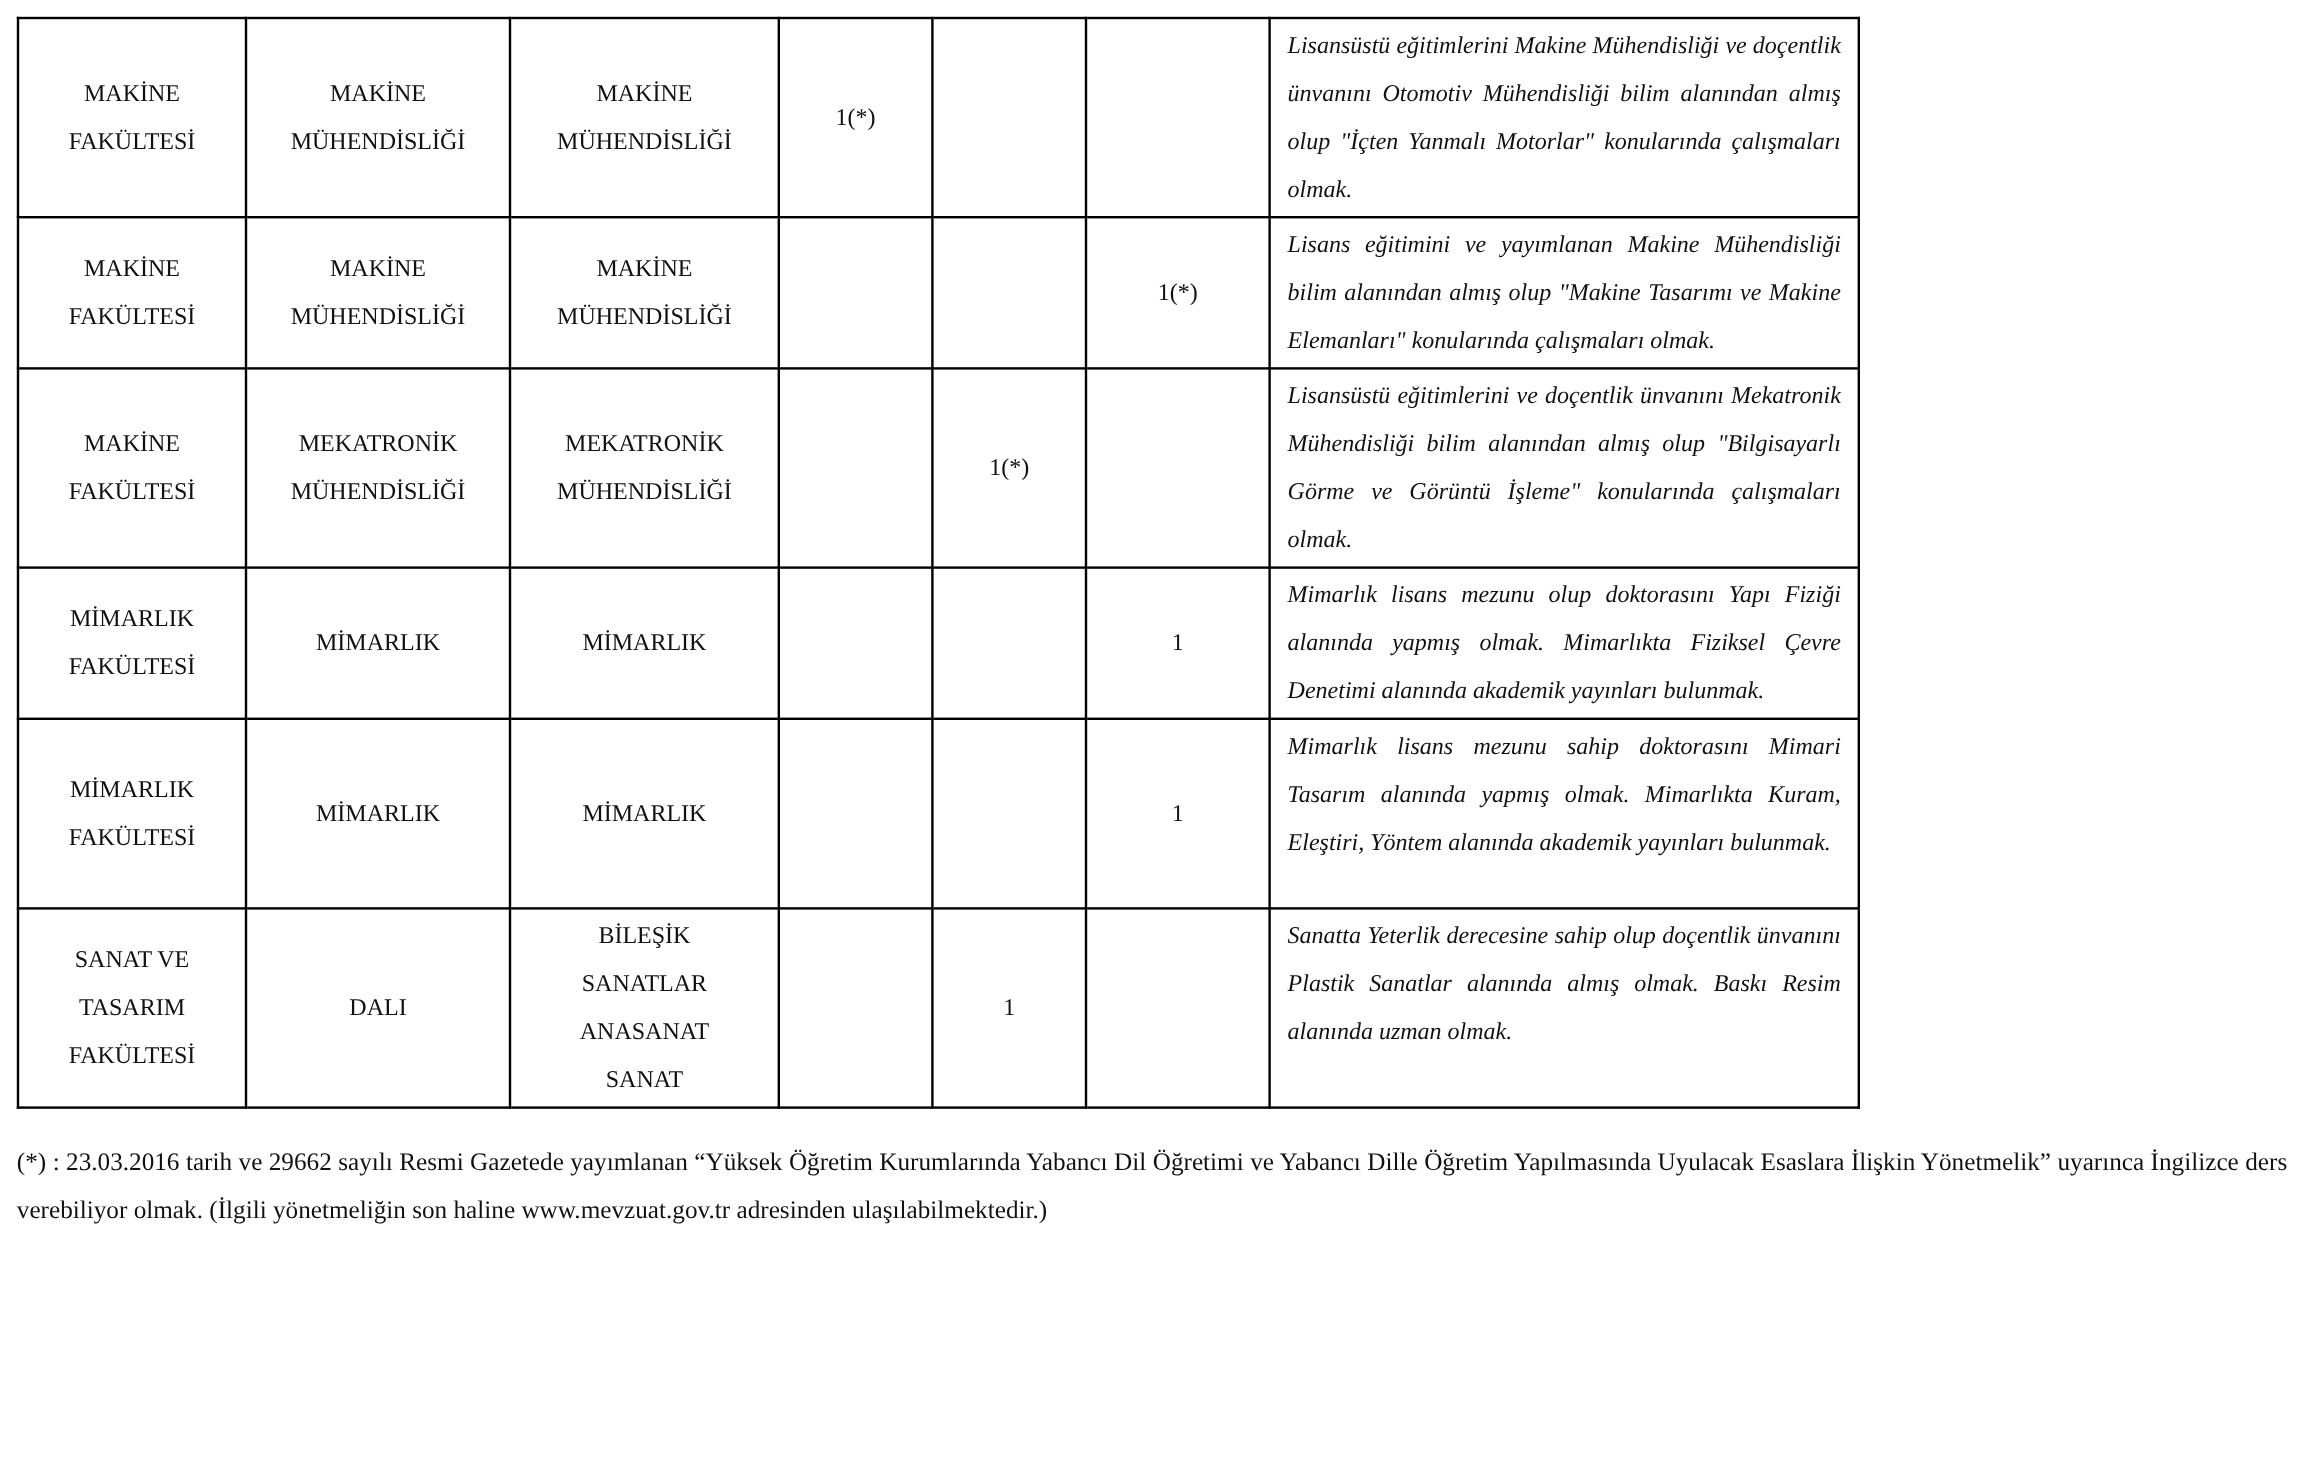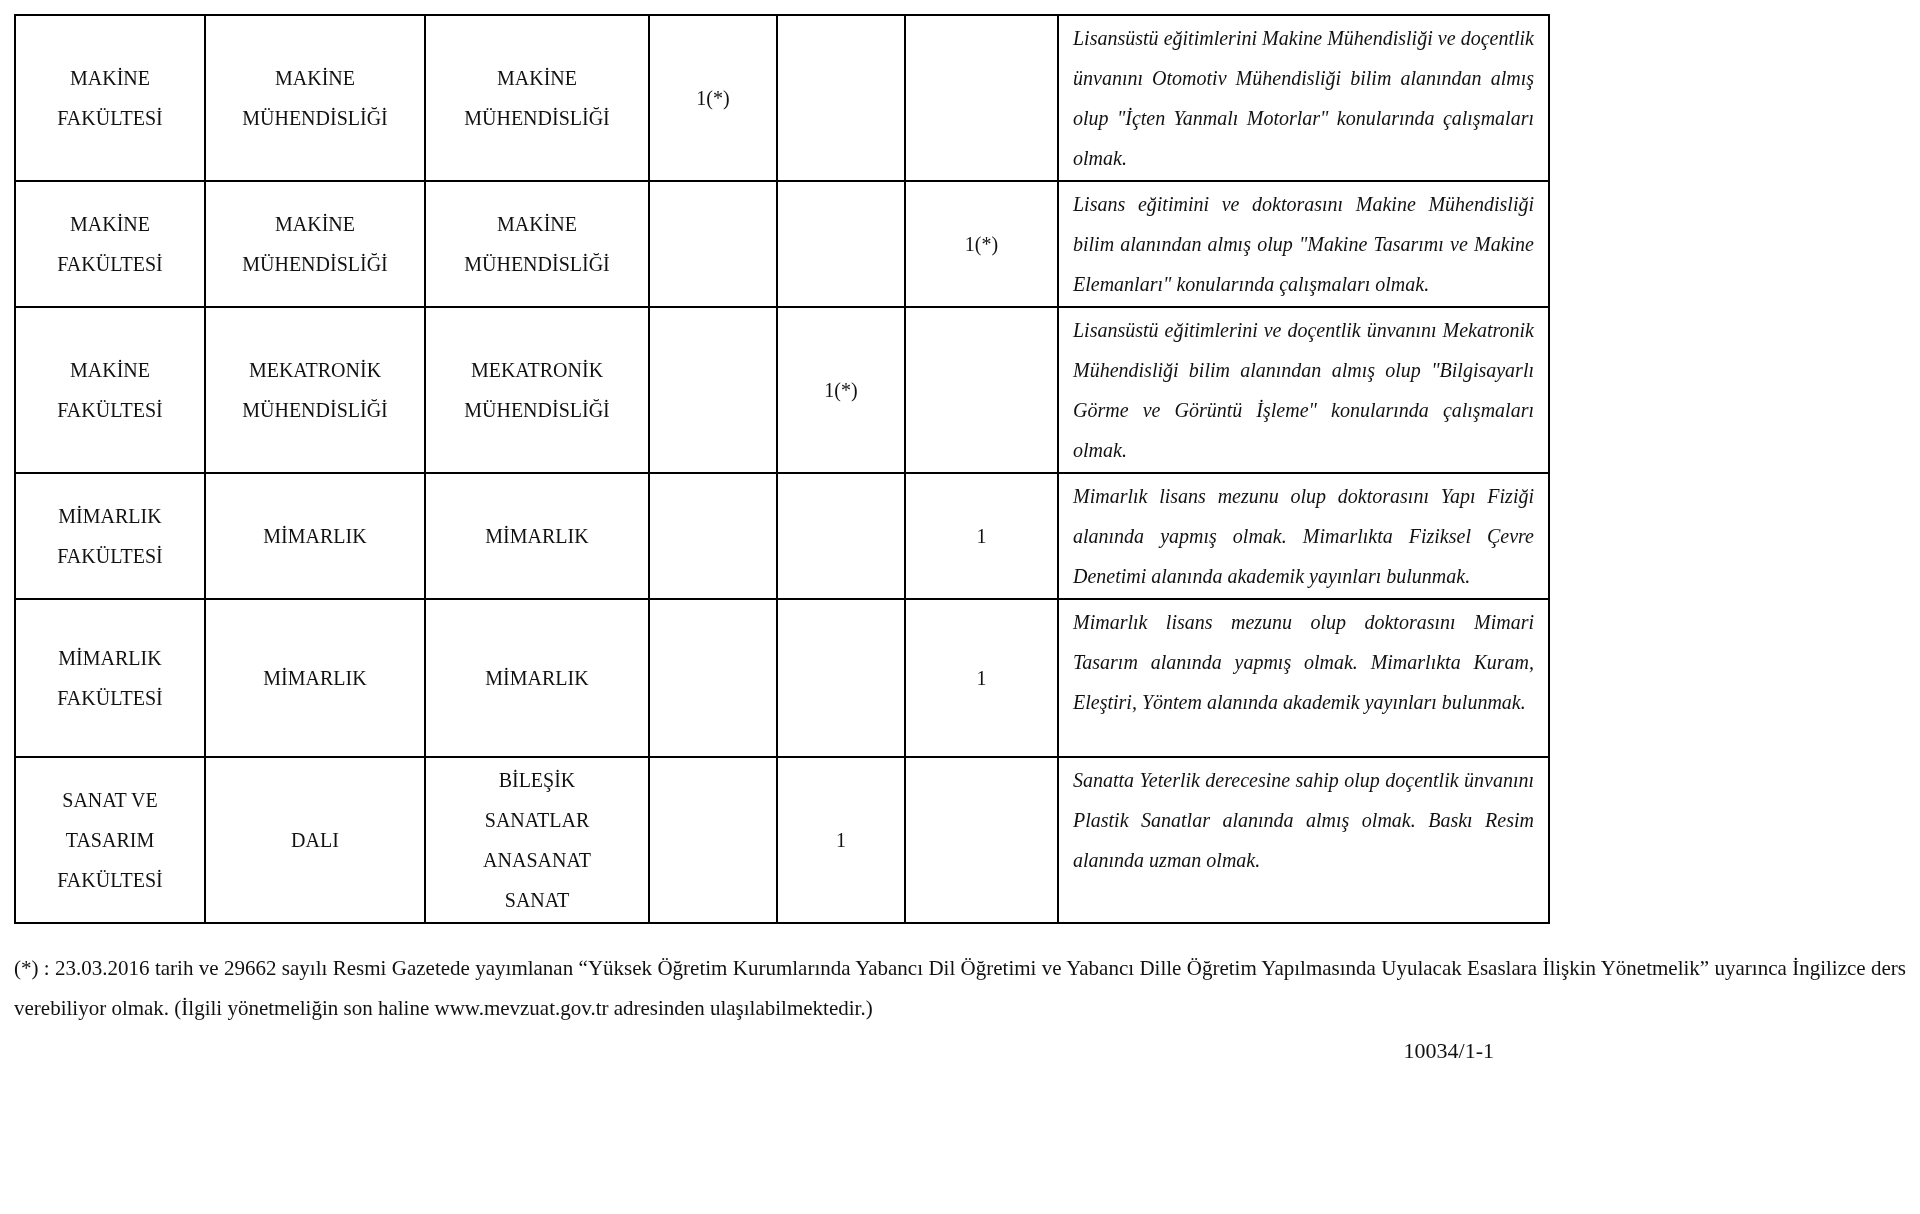--- a/index.html
+++ b/index.html
@@ -82,21 +82,21 @@
         <td></td>
         <td class="desc">Lisansüstü eğitimlerini Makine Mühendisliği ve doçentlik ünvanını Otomotiv Mühendisliği bilim alanından almış olup "İçten Yanmalı Motorlar" konularında çalışmaları olmak.</td>
       </tr>
       <tr class="r3">
         <td>MAKİNE FAKÜLTESİ</td>
         <td>MAKİNE MÜHENDİSLİĞİ</td>
         <td>MAKİNE MÜHENDİSLİĞİ</td>
         <td></td>
         <td></td>
         <td>1(*)</td>
-        <td class="desc">Lisans eğitimini ve doktorasını Makine Mühendisliği bilim alanından almış olup "Makine Tasarımı ve Makine Elemanları" konularında çalışmaları olmak.</td>
+        <td class="desc">Lisans eğitimini ve yayımlanan Makine Mühendisliği bilim alanından almış olup "Makine Tasarımı ve Makine Elemanları" konularında çalışmaları olmak.</td>
       </tr>
       <tr class="r4b">
         <td>MAKİNE FAKÜLTESİ</td>
         <td>MEKATRONİK MÜHENDİSLİĞİ</td>
         <td>MEKATRONİK MÜHENDİSLİĞİ</td>
         <td></td>
         <td>1(*)</td>
         <td></td>
         <td class="desc">Lisansüstü eğitimlerini ve doçentlik ünvanını Mekatronik Mühendisliği bilim alanından almış olup "Bilgisayarlı Görme ve Görüntü İşleme" konularında çalışmaları olmak.</td>
       </tr>
@@ -109,31 +109,30 @@
         <td>1</td>
         <td class="desc">Mimarlık lisans mezunu olup doktorasını Yapı Fiziği alanında yapmış olmak. Mimarlıkta Fiziksel Çevre Denetimi alanında akademik yayınları bulunmak.</td>
       </tr>
       <tr class="r4c">
         <td>MİMARLIK FAKÜLTESİ</td>
         <td>MİMARLIK</td>
         <td>MİMARLIK</td>
         <td></td>
         <td></td>
         <td>1</td>
-        <td class="desc">Mimarlık lisans mezunu olup doktorasını Mimari Tasarım alanında yapmış olmak. Mimarlıkta Kuram, Eleştiri, Yöntem alanında akademik yayınları bulunmak.</td>
+        <td class="desc">Mimarlık lisans mezunu sahip doktorasını Mimari Tasarım alanında yapmış olmak. Mimarlıkta Kuram, Eleştiri, Yöntem alanında akademik yayınları bulunmak.</td>
       </tr>
       <tr class="r3c">
         <td>SANAT VE TASARIM FAKÜLTESİ</td>
         <td>DALI</td>
         <td>BİLEŞİK SANATLAR ANASANAT SANAT</td>
         <td></td>
         <td>1</td>
         <td></td>
         <td class="desc">Sanatta Yeterlik derecesine sahip olup doçentlik ünvanını Plastik Sanatlar alanında almış olmak. Baskı Resim alanında uzman olmak.</td>
       </tr>
     </tbody>
   </table>
 
   <p class="footnote">(*) : 23.03.2016 tarih ve 29662 sayılı Resmi Gazetede yayımlanan “Yüksek Öğretim Kurumlarında Yabancı Dil Öğretimi ve Yabancı Dille Öğretim Yapılmasında Uyulacak Esaslara İlişkin Yönetmelik” uyarınca İngilizce ders verebiliyor olmak. (İlgili yönetmeliğin son haline www.mevzuat.gov.tr adresinden ulaşılabilmektedir.)</p>
 
-  <div class="page-number">10034/1-1</div>
 
 </div>
 
 </body></html>

